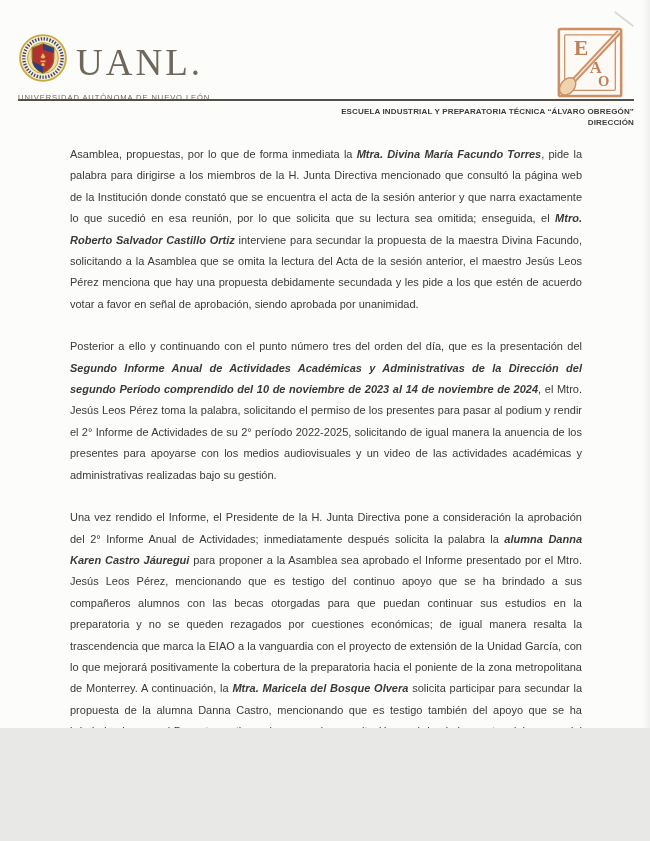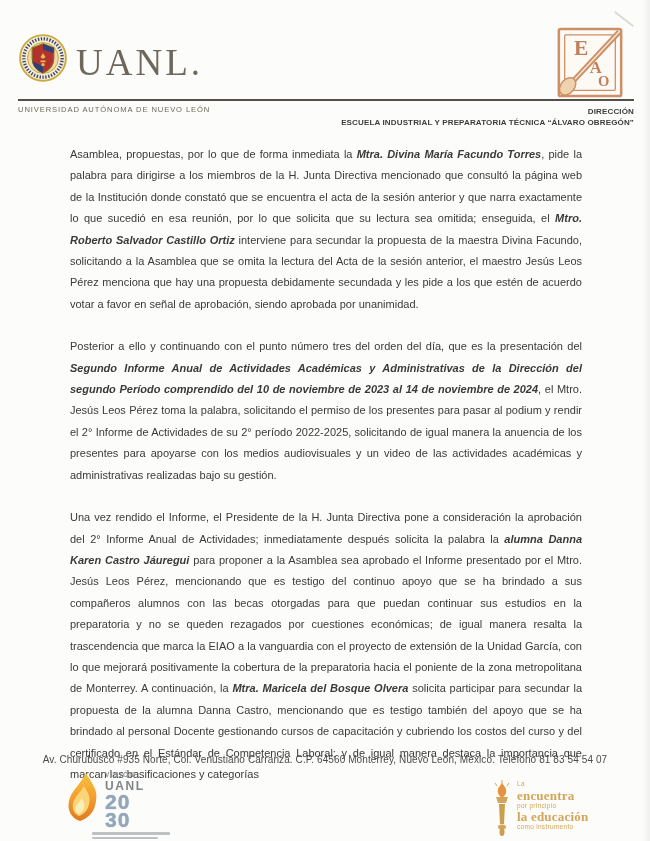--- a/index.html
+++ b/index.html
@@ -1,19 +1,19 @@
 <!DOCTYPE html>
 <html><head>
 <meta charset="utf-8">
 <title>Document</title>
 <style>
   html,body{margin:0;padding:0;background:#e8e8e6;}
   .page{
     position:relative;
-    width:650px;height:841px;
+    width:650px;height:728px;
     margin:0 auto;
     background:#fcfcfa;
     font-family:"Liberation Sans",sans-serif;
     color:#3a3a3a;
     overflow:hidden;
     box-sizing:border-box;
   }
   .page::after{ 
     content:"";position:absolute;top:0;right:0;width:8px;height:100%;
     background:linear-gradient(to right,rgba(0,0,0,0),rgba(0,0,0,.05));
@@ -27,21 +27,21 @@
   
   .header-left{position:absolute;left:18px;top:30px;width:300px;}
   .header-left-row{display:flex;align-items:center;}
   .uanl-wordmark{
     font-family:"Liberation Serif",serif;
     font-size:37px;letter-spacing:3px;color:#6e675c;
     margin-left:8px;line-height:1;margin-top:4px;
   }
   .uanl-university{
     font-size:7.6px;letter-spacing:.9px;color:#6e675c;
-    margin-top:15px;white-space:nowrap;
+    margin-top:3px;white-space:nowrap;
   }
   .eiao-logo{position:absolute;right:16px;top:26px;}
   .header-rule{
     position:absolute;left:18px;right:16px;top:99px;height:2px;
     background:#53504c;
   }
   .school-block{
     position:absolute;right:16px;top:106px;text-align:right;
     font-size:8px;line-height:11px;color:#3d3d3d;letter-spacing:.15px;
     font-weight:bold;
@@ -117,22 +117,22 @@
       <ellipse cx="21" cy="62" rx="7" ry="10" transform="rotate(40 21 62)" fill="#efd3ae" stroke="#cc9066" stroke-width="1.5"></ellipse>
       <text x="35" y="30" font-family="Liberation Serif,serif" font-weight="bold" font-size="22" fill="#c2805a" text-anchor="middle">E</text>
       <text x="50" y="48" font-family="Liberation Serif,serif" font-weight="bold" font-size="17" fill="#c2805a" text-anchor="middle">A</text>
       <text x="58" y="62" font-family="Liberation Serif,serif" font-weight="bold" font-size="15" fill="#c2805a" text-anchor="middle">O</text>
     </svg>
   </div>
 
   <div class="header-rule"></div>
 
   <div class="school-block">
+    <div>ESCUELA INDUSTRIAL Y PREPARATORIA TÉCNICA “ÁLVARO OBREGÓN”</div>
     <div>DIRECCIÓN</div>
-    <div>ESCUELA INDUSTRIAL Y PREPARATORIA TÉCNICA “ÁLVARO OBREGÓN”</div>
   </div>
 
   <div class="doc-body">
     <p><span>Asamblea, propuestas, por lo que de forma inmediata la </span><span class="b">Mtra. Divina María Facundo Torres</span><span>, pide la palabra para dirigirse a los miembros de la H. Junta Directiva mencionado que consultó la página web de la Institución donde constató que se encuentra el acta de la sesión anterior y que narra exactamente lo que sucedió en esa reunión, por lo que solicita que su lectura sea omitida; enseguida, el </span><span class="b">Mtro. Roberto Salvador Castillo Ortiz</span><span> interviene para secundar la propuesta de la maestra Divina Facundo, solicitando a la Asamblea que se omita la lectura del Acta de la sesión anterior, el maestro Jesús Leos Pérez menciona que hay una propuesta debidamente secundada y les pide a los que estén de acuerdo votar a favor en señal de aprobación, siendo aprobada por unanimidad.</span></p>
     <p><span>Posterior a ello y continuando con el punto número tres del orden del día, que es la presentación del </span><span class="b">Segundo Informe Anual de Actividades Académicas y Administrativas de la Dirección del segundo Período comprendido del 10 de noviembre de 2023 al 14 de noviembre de 2024</span><span>, el Mtro. Jesús Leos Pérez toma la palabra, solicitando el permiso de los presentes para pasar al podium y rendir el 2° Informe de Actividades de su 2° período 2022-2025, solicitando de igual manera la anuencia de los presentes para apoyarse con los medios audiovisuales y un video de las actividades académicas y administrativas realizadas bajo su gestión.</span></p>
     <p><span>Una vez rendido el Informe, el Presidente de la H. Junta Directiva pone a consideración la aprobación del 2° Informe Anual de Actividades; inmediatamente después solicita la palabra la </span><span class="b">alumna Danna Karen Castro Jáuregui</span><span> para proponer a la Asamblea sea aprobado el Informe presentado por el Mtro. Jesús Leos Pérez, mencionando que es testigo del continuo apoyo que se ha brindado a sus compañeros alumnos con las becas otorgadas para que puedan continuar sus estudios en la preparatoria y no se queden rezagados por cuestiones económicas; de igual manera resalta la trascendencia que marca la EIAO a la vanguardia con el proyecto de extensión de la Unidad García, con lo que mejorará positivamente la cobertura de la preparatoria hacia el poniente de la zona metropolitana de Monterrey. A continuación, la </span><span class="b">Mtra. Maricela del Bosque Olvera</span><span> solicita participar para secundar la propuesta de la alumna Danna Castro, mencionando que es testigo también del apoyo que se ha brindado al personal Docente gestionando cursos de capacitación y cubriendo los costos del curso y del certificado en el Estándar de Competencia Laboral; y de igual manera destaca la importancia que marcan las basificaciones y categorías</span></p>
   </div>
 
   <div class="footer-address">Av. Churubusco #935 Norte, Col. Venustiano Carranza. C.P. 64560 Monterrey, Nuevo León, México. Teléfono 81 83 54 54 07</div>
 

